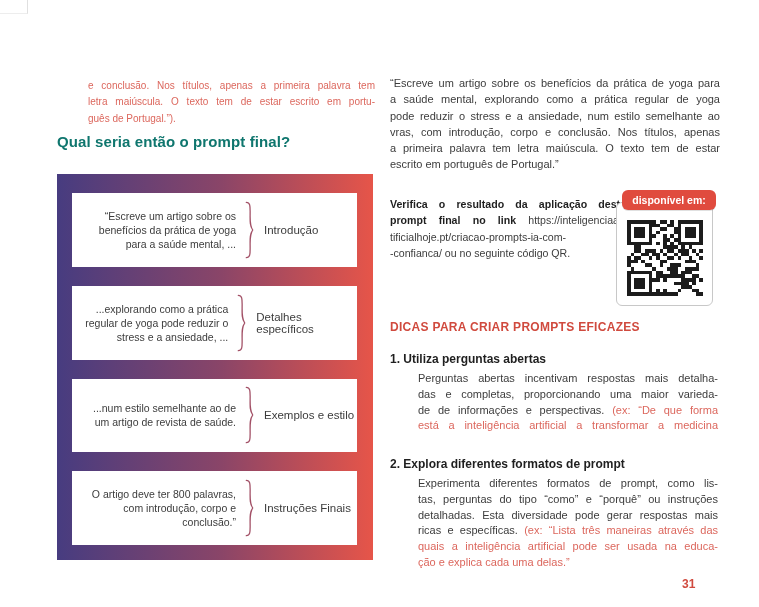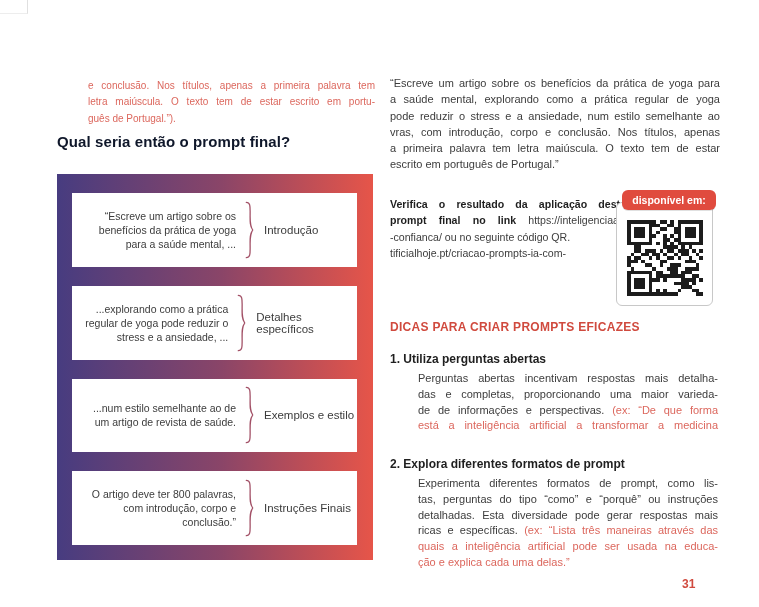--- a/index.html
+++ b/index.html
@@ -6,21 +6,21 @@
   .page{
     position:relative;width:759px;height:607px;background:#ffffff;overflow:hidden;
     font-family:"Liberation Sans",sans-serif;color:#3c3c3c;
   }
   .corner-artifact{position:absolute;left:0;top:0;width:27px;height:13px;
     border-right:1px solid #e0e0e0;border-bottom:1px solid #ededed;}
   
   .intro-red{position:absolute;left:88px;top:78px;width:287px;
     font-size:10px;line-height:16.4px;color:var(--soft_red);}
   .q-heading{position:absolute;left:57px;top:133px;margin:0;
-    font-size:15px;font-weight:bold;color:#0f172a;letter-spacing:.1px;}
+    font-size:15px;font-weight:bold;color:#0f766e;letter-spacing:.1px;}
   .diagram{position:absolute;left:57px;top:174px;width:316px;height:386px;
     box-sizing:border-box;padding:19px 16px 15px 15px;
     display:flex;flex-direction:column;gap:19px;
     background:linear-gradient(90deg,var(--gradient_from) 0%,var(--gradient_mid) 52%,var(--gradient_to) 100%);}
   .dg-box{flex:1;background:#ffffff;display:flex;align-items:center;
     padding-left:12px;box-sizing:border-box;}
   .dg-text{width:152px;text-align:right;font-size:10.5px;line-height:14px;color:#3c3c3c;}
   .dg-brace{flex:0 0 auto;margin:0 8px 0 7px;}
   .dg-label{font-size:11.5px;color:#3c3c3c;}
   
@@ -101,22 +101,22 @@
     <span class="tline">a saúde mental, explorando como a prática regular de yoga</span>
     <span class="tline">pode reduzir o stress e a ansiedade, num estilo semelhante ao</span>
     <span class="tline">vras, com introdução, corpo e conclusão. Nos títulos, apenas</span>
     <span class="tline">a primeira palavra tem letra maiúscula. O texto tem de estar</span>
     <span class="tline last">escrito em português de Portugal.”</span>
   </div>
 
   <div class="verify">
     <span class="tline"><span class="vb">Verifica o resultado da aplicação deste</span><span class="vn"></span></span>
     <span class="tline"><span class="vb">prompt final no link </span><span class="vn">https://inteligenciaar-</span></span>
+    <span class="tline"><span class="vb"></span><span class="vn">tificialhoje.pt/criacao-prompts-ia-com-</span></span>
     <span class="tline last"><span class="vb"></span><span class="vn">-confianca/ ou no seguinte código QR.</span></span>
-    <span class="tline"><span class="vb"></span><span class="vn">tificialhoje.pt/criacao-prompts-ia-com-</span></span>
   </div>
 
   <div class="qr-area">
     <div class="qr-badge">disponível em:</div>
     <div class="qr-box">
       <svg id="qr-svg" viewBox="0 0 21 21" width="76" height="76" shape-rendering="crispEdges">
           <rect x="0" y="0" width="1" height="1" fill="#1c1c1c"></rect>
           <rect x="1" y="0" width="1" height="1" fill="#1c1c1c"></rect>
           <rect x="2" y="0" width="1" height="1" fill="#1c1c1c"></rect>
           <rect x="3" y="0" width="1" height="1" fill="#1c1c1c"></rect>

